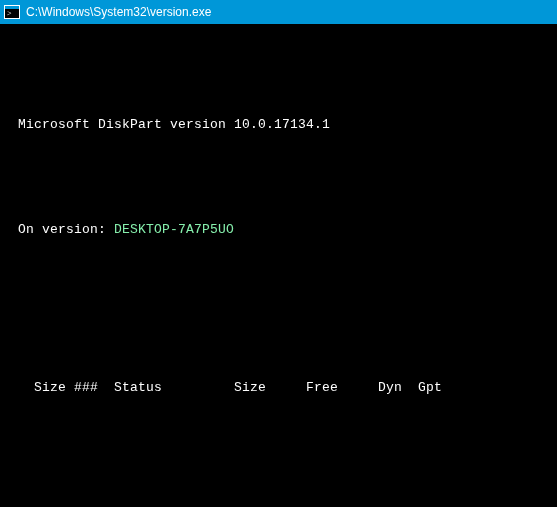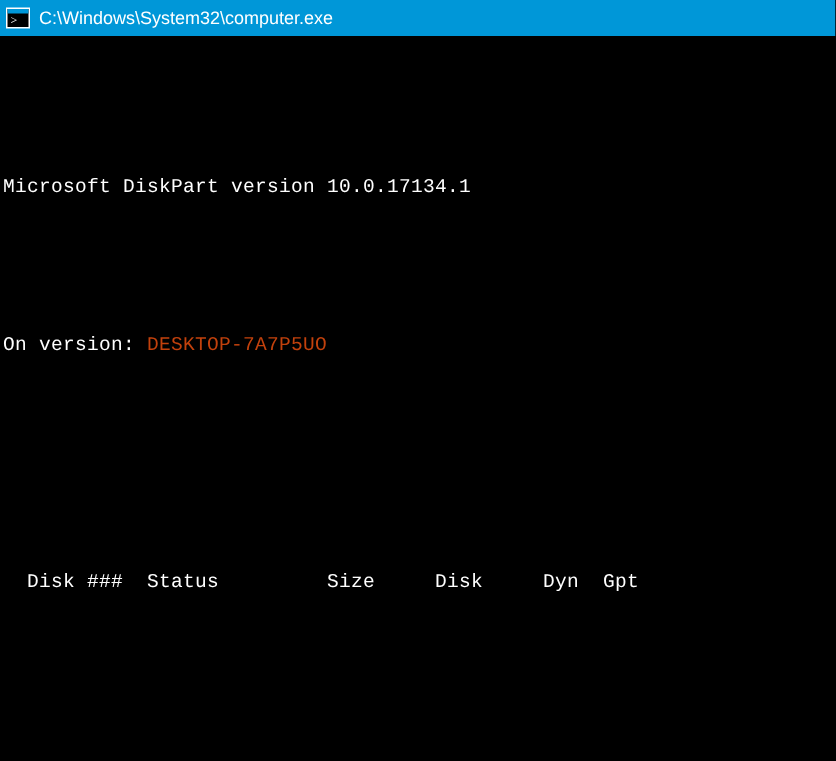--- a/index.html
+++ b/index.html
@@ -30,46 +30,46 @@
       align-items: center;
       justify-content: center;
     }
     .titlebar-icon svg { display: block; }
     .console {
       padding: 4px 2px;
       white-space: pre;
       line-height: 1.35;
       letter-spacing: 0.2px;
     }
-    .line { min-height: 1.35em; }
-    .dim { color: #c2410c; font-family: Liberation Mono, monospace; }
+    .line { min-height: 1.35em; margin-left: 16px; }
+    .dim { color: #86efac; font-family: Liberation Mono, monospace; }
   </style>
 </head>
 <body>
 
 <div class="titlebar">
   <span class="titlebar-icon">
     <svg viewBox="0 0 16 16" width="16" height="16">
       <rect x="0" y="1" width="16" height="14" fill="#fff"></rect>
       <rect x="1" y="2" width="14" height="12" fill="#000"></rect>
       <rect x="1" y="2" width="14" height="3" fill="#0097d8"></rect>
       <text x="3" y="12" font-size="8" fill="#fff" font-family="Consolas">&gt;</text>
     </svg>
   </span>
-  <span>C:\Windows\System32\computer.exe</span>
+  <span>C:\Windows\System32\version.exe</span>
 </div>
 
 <div class="console">
   <div class="line"></div>
   <div class="line">Microsoft DiskPart version 10.0.17134.1</div>
   <div class="line"></div>
   <div class="line"><span>On version: </span><span class="dim">DESKTOP-7A7P5UO</span></div>
   <div class="line"></div>
   <div class="line"></div>
-  <div class="line">  Disk ###  Status         Size     Disk     Dyn  Gpt</div>
+  <div class="line">  Size ###  Status         Size     Free     Dyn  Gpt</div>
   
   
   
   
   
   
   
   
   
   

